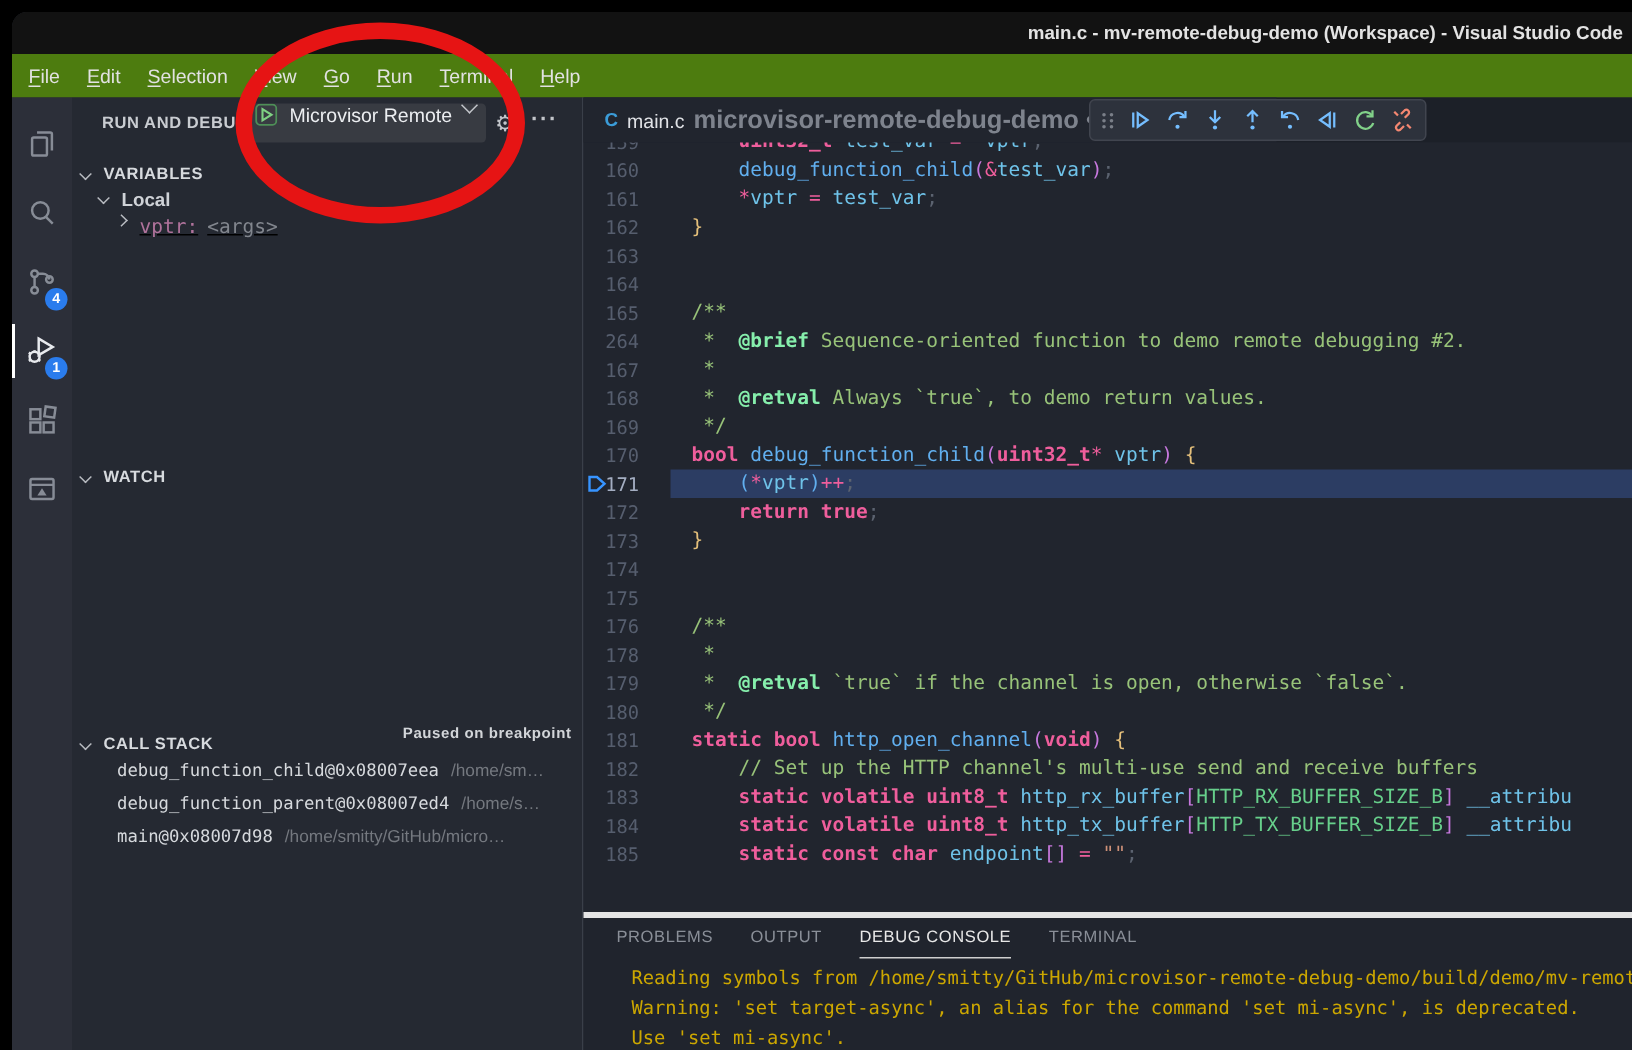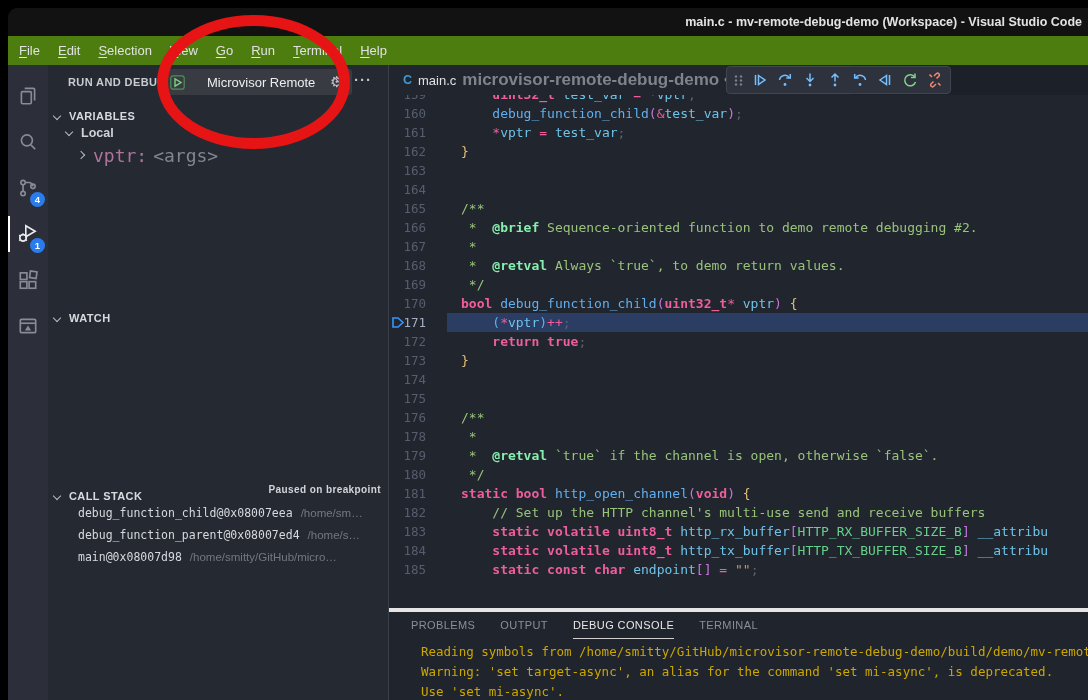--- a/index.html
+++ b/index.html
@@ -35,21 +35,21 @@
            border-radius:8px; background:#2a7ced; color:#fff; font-size:9.5px;
            line-height:15px; text-align:center; font-weight:bold; }
 
   
   .sidebar { width:340px; background:#252932; flex:none; position:relative; overflow:hidden; }
   .sb-header { position:absolute; left:0; top:0; right:0; height:35px; }
   .sb-title { position:absolute; left:20px; top:11px; width:96px; overflow:hidden;
               white-space:nowrap; color:#c9ccd1; font-size:11px; font-weight:bold;
               letter-spacing:.4px; }
   .launch-picker { position:absolute; left:115px; top:4px; height:26px; background:#383b42;
-                   border-radius:3px; display:flex; align-items:center; padding:0 7px; gap:22px; }
+                   border-radius:3px; display:flex; align-items:flex-start; padding:0 7px; gap:8px; }
   .launch-picker .cfg { color:#eceef1; font-size:13px; white-space:nowrap; }
   .chev-down { width:8px; height:8px; border-right:1.4px solid #c3c6cb;
                border-bottom:1.4px solid #c3c6cb; transform:rotate(45deg) translate(-2px,-2px); }
   .gear { position:absolute; left:282px; top:8px; color:#c2c5ca; font-size:15px; }
   .more-dots { position:absolute; left:306px; top:6px; color:#c2c5ca; font-size:15px;
                font-weight:bold; letter-spacing:1px; }
 
   .chev { display:inline-block; width:6px; height:6px; border-right:1.3px solid #b9bcc2;
           border-bottom:1.3px solid #b9bcc2; margin-right:9px; flex:none; }
   .chev.open { transform:rotate(45deg); margin-bottom:3px; }
@@ -57,22 +57,22 @@
 
   .sb-section-header { display:flex; align-items:flex-end; height:22px; padding-left:6px;
                        color:#d7dade; font-size:11px; font-weight:bold; letter-spacing:.4px; }
   .sb-row { display:flex; align-items:center; height:22px; color:#cfd2d7; font-size:12.5px;
             font-weight:bold; }
   #variables-block { position:absolute; left:0; top:35px; right:0; }
   #watch-block { position:absolute; left:0; top:237px; right:0; }
   #callstack-block { position:absolute; left:0; top:415px; right:0; }
   .paused-badge { position:absolute; right:7px; top:4px; color:#d2d5d9; font-size:10px;
                   font-weight:bold; }
-  .var-row { display:flex; align-items:center; height:22px; padding-left:30px;
-             font-family:"DejaVu Sans Mono", monospace; font-size:18px; }
+  .var-row { display:flex; align-items:flex-start; height:22px; padding-left:30px;
+             font-family:"DejaVu Sans Mono", monospace; font-size:13px;text-decoration:underline; }
   .var-name { color:#b0739c; }
   .var-value { color:#82868e; margin-left:6px; }
   .frame { height:22px; line-height:22px; padding-left:30px; white-space:nowrap;
            overflow:hidden; font-size:11.5px; }
   .frame .fname { color:#d6d9dd; font-family:"DejaVu Sans Mono", monospace; }
   .frame .fpath { color:#74787f; margin-left:8px; }
 
   
   .editorcol { flex:1; display:flex; flex-direction:column; border-left:1px solid #3a3f49;
                min-width:0; position:relative; }
@@ -324,21 +324,21 @@
 
       <div class="codearea">
         <div id="code-lines">
             <div class="code-line"><span class="num">159</span><span class="src"><span class="tk-txt">    </span><span class="tk-kw">uint32_t</span><span class="tk-var"> test_var</span><span class="tk-op"> = </span><span class="tk-op">*</span><span class="tk-var">vptr</span><span class="tk-pn">;</span></span></div>
             <div class="code-line"><span class="num">160</span><span class="src"><span class="tk-txt">    </span><span class="tk-fn">debug_function_child</span><span class="tk-pp">(</span><span class="tk-op">&amp;</span><span class="tk-var">test_var</span><span class="tk-pp">)</span><span class="tk-pn">;</span></span></div>
             <div class="code-line"><span class="num">161</span><span class="src"><span class="tk-txt">    </span><span class="tk-op">*</span><span class="tk-var">vptr</span><span class="tk-op"> = </span><span class="tk-var">test_var</span><span class="tk-pn">;</span></span></div>
             <div class="code-line"><span class="num">162</span><span class="src"><span class="tk-br">}</span></span></div>
             <div class="code-line"><span class="num">163</span><span class="src"></span></div>
             <div class="code-line"><span class="num">164</span><span class="src"></span></div>
             <div class="code-line"><span class="num">165</span><span class="src"><span class="tk-cmt">/**</span></span></div>
-            <div class="code-line"><span class="num">166</span><span class="src"><span class="tk-cmt"> *  </span><span class="tk-tag">@brief</span><span class="tk-cmt"> Sequence-oriented function to demo remote debugging #2.</span></span></div>
+            <div class="code-line"><span class="num">264</span><span class="src"><span class="tk-cmt"> *  </span><span class="tk-tag">@brief</span><span class="tk-cmt"> Sequence-oriented function to demo remote debugging #2.</span></span></div>
             <div class="code-line"><span class="num">167</span><span class="src"><span class="tk-cmt"> *</span></span></div>
             <div class="code-line"><span class="num">168</span><span class="src"><span class="tk-cmt"> *  </span><span class="tk-tag">@retval</span><span class="tk-cmt"> Always `true`, to demo return values.</span></span></div>
             <div class="code-line"><span class="num">169</span><span class="src"><span class="tk-cmt"> */</span></span></div>
             <div class="code-line"><span class="num">170</span><span class="src"><span class="tk-kw">bool</span><span class="tk-txt"> </span><span class="tk-fn">debug_function_child</span><span class="tk-pp">(</span><span class="tk-kw">uint32_t</span><span class="tk-op">*</span><span class="tk-var"> vptr</span><span class="tk-pp">)</span><span class="tk-txt"> </span><span class="tk-br">{</span></span></div>
             <div class="code-line cur"><svg class="cur-arrow" width="14" height="13" viewBox="0 0 14 13" fill="none" stroke="#3794ff" stroke-width="1.6">
                 <path d="M2,2 h5 l5,4.5 l-5,4.5 h-5 Z"></path>
               </svg><span class="num">171</span><span class="src"><span class="tk-txt">    </span><span class="tk-pb">(</span><span class="tk-op">*</span><span class="tk-var">vptr</span><span class="tk-pb">)</span><span class="tk-op">++</span><span class="tk-pn">;</span></span></div>
             <div class="code-line"><span class="num">172</span><span class="src"><span class="tk-txt">    </span><span class="tk-kw">return</span><span class="tk-txt"> </span><span class="tk-kw">true</span><span class="tk-pn">;</span></span></div>
             <div class="code-line"><span class="num">173</span><span class="src"><span class="tk-br">}</span></span></div>
             <div class="code-line"><span class="num">174</span><span class="src"></span></div>

